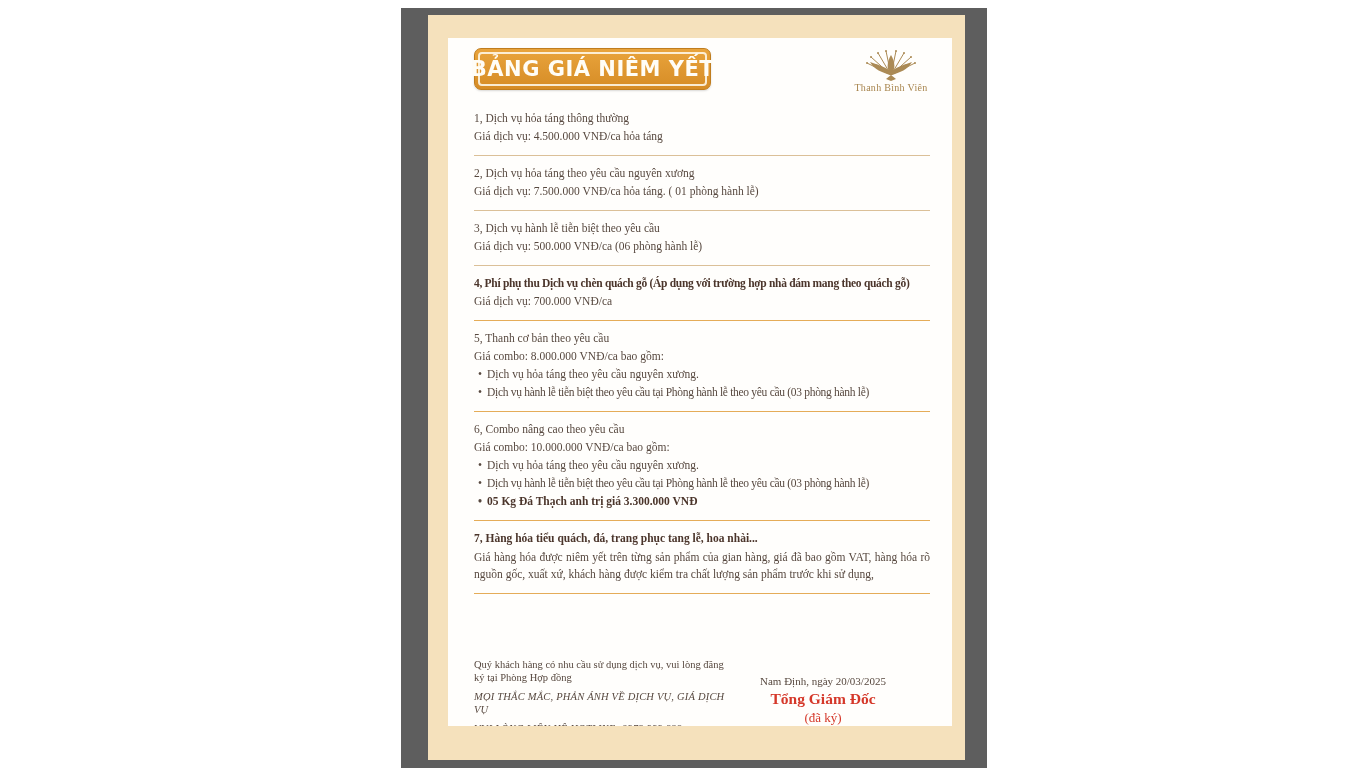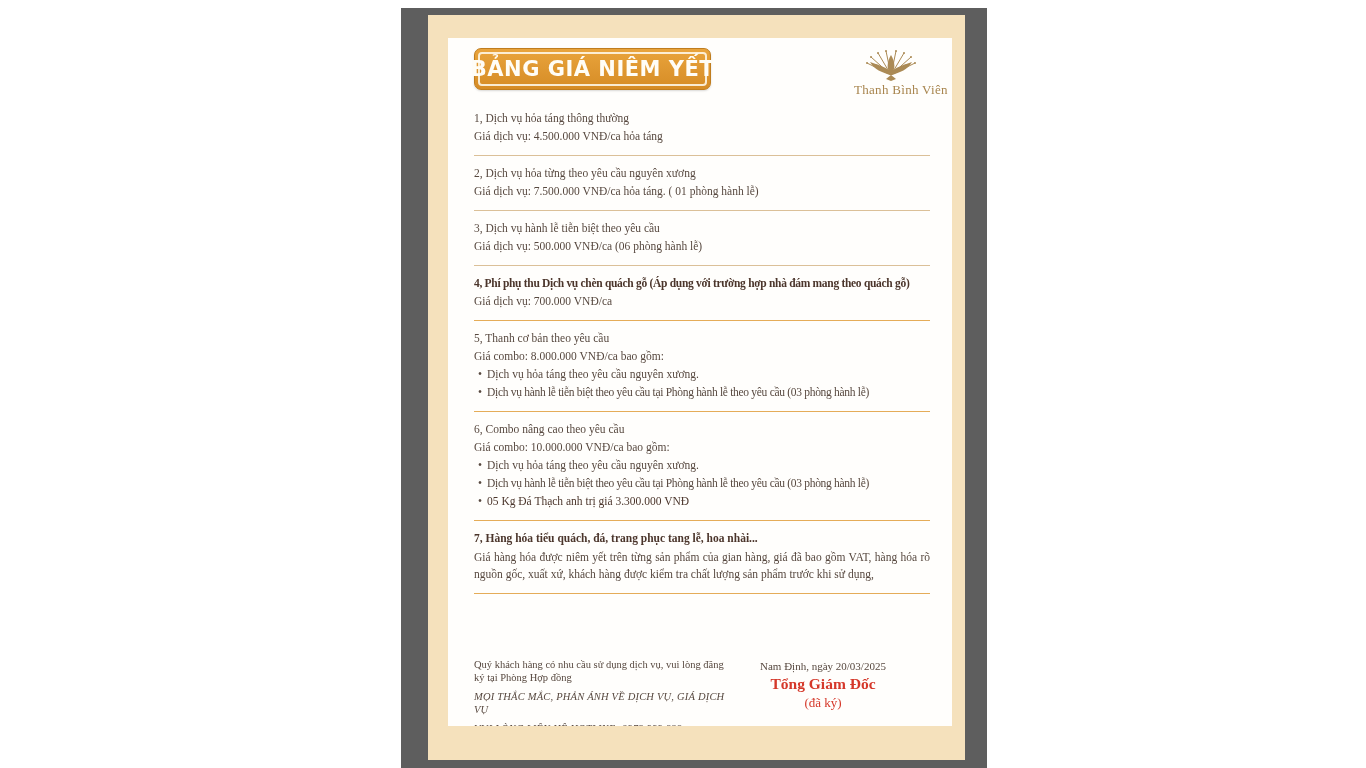--- a/index.html
+++ b/index.html
@@ -23,39 +23,39 @@
                  border:1px solid #c07d1e; border-radius:7px;
                  box-shadow:0 1px 2px rgba(0,0,0,.15); }
   .title-badge-inner { position:absolute; inset:3px; border:2px solid rgba(255,252,240,.85);
                        border-radius:4px; display:flex; align-items:center; justify-content:center; }
   .title-badge-text { font-family:"DejaVu Sans","Liberation Sans",sans-serif;
                       font-weight:bold; font-size:21px; color:#fffdf6; letter-spacing:.5px;
                       white-space:nowrap; }
 
   .logo { width:74px; text-align:center; margin-top:1px; margin-right:2px; }
   .logo svg { display:block; margin:0 auto; }
-  .logo-text { font-size:13px; color:#a8854e; letter-spacing:.3px; white-space:nowrap;
+  .logo-text { font-size:10px; color:#a8854e; letter-spacing:.3px; white-space:nowrap;
                margin-top:1px; }
 
   .sections { margin-top:9px; }
   .section { padding:8px 0 10px; border-bottom:1px solid #dbc098;
              font-size:11.5px; line-height:18px; color:#57483f; }
   .section.gold-rule { border-bottom-color:#e5ac58; }
   .section-title, .section-price, .bullet { white-space:nowrap; overflow:hidden; }
   .section-title.bold { font-weight:bold; color:#4b352b; }
   .tight { letter-spacing:-.3px; }
   .bullet { padding-left:13px; position:relative; }
   .bullet::before { content:"•"; position:absolute; left:4px; color:#57483f; }
-  .bullet.bold { font-weight:normal; color:#4b352b; }
+  .bullet.bold { font-weight:bold; color:#4b352b; }
   .section-para { white-space:normal; text-align:justify; line-height:17px; margin-top:2px; }
 
   .footer { display:flex; justify-content:space-between; margin-top:64px; }
   .footer-left { width:262px; font-size:10.5px; line-height:13px; color:#57483f; }
   .footer-note-2, .footer-note-3 { margin-top:6px; letter-spacing:.2px;font-style:italic; }
-  .footer-right { width:158px; text-align:center; margin-right:28px; margin-top:2px; }
+  .footer-right { width:158px; text-align:center; margin-right:28px; margin-top:17px; }
   .place-date { font-size:11px; color:#57483f; white-space:nowrap; }
   .signer-title { font-size:15.5px; color:#d5382a; margin-top:3px; font-weight:600; }
   .signed-note { font-size:13px; color:#d5382a; margin-top:2px; }
 
   .hotline-strip { position:absolute; left:0; bottom:0; width:100%; height:34px;
                    text-align:center; line-height:32px; font-size:27px; color:#b99264;
                    letter-spacing:.5px; font-weight:600; }
 </style>
 </head>
 <body>
@@ -104,21 +104,21 @@
       </div>
 
       <div class="sections">
 
         <div class="section">
           <div class="section-title">1, Dịch vụ hỏa táng thông thường</div>
           <div class="section-price">Giá dịch vụ: 4.500.000 VNĐ/ca hỏa táng</div>
         </div>
 
         <div class="section">
-          <div class="section-title">2, Dịch vụ hỏa từng theo yêu cầu nguyên xương</div>
+          <div class="section-title">2, Dịch vụ hỏa táng theo yêu cầu nguyên xương</div>
           <div class="section-price">Giá dịch vụ: 7.500.000 VNĐ/ca hỏa táng. ( 01 phòng hành lễ)</div>
         </div>
 
         <div class="section">
           <div class="section-title">3, Dịch vụ hành lễ tiễn biệt theo yêu cầu</div>
           <div class="section-price">Giá dịch vụ: 500.000 VNĐ/ca (06 phòng hành lễ)</div>
         </div>
 
         <div class="section gold-rule">
           <div class="section-title bold tight">4, Phí phụ thu Dịch vụ chèn quách gỗ (Áp dụng với trường hợp nhà đám mang theo quách gỗ)</div>

